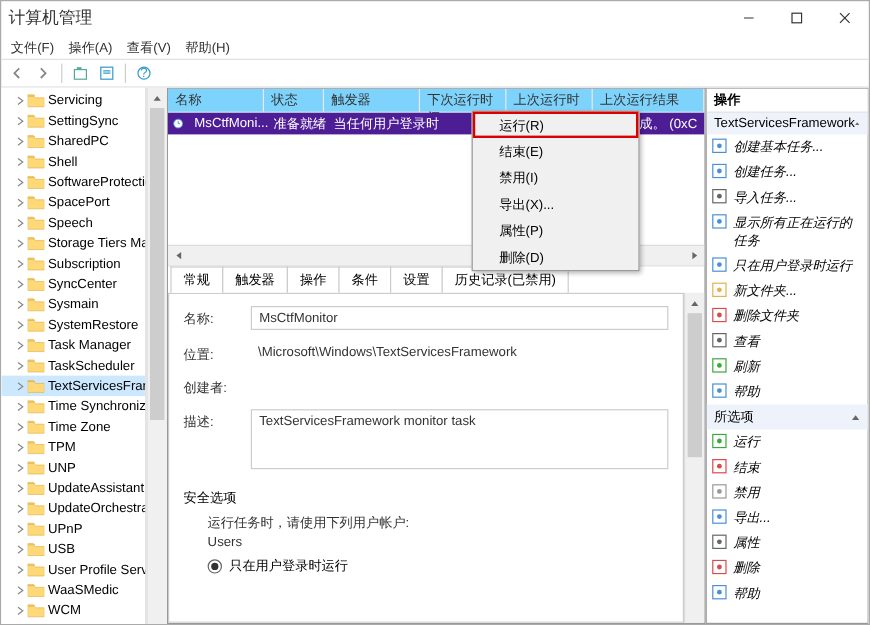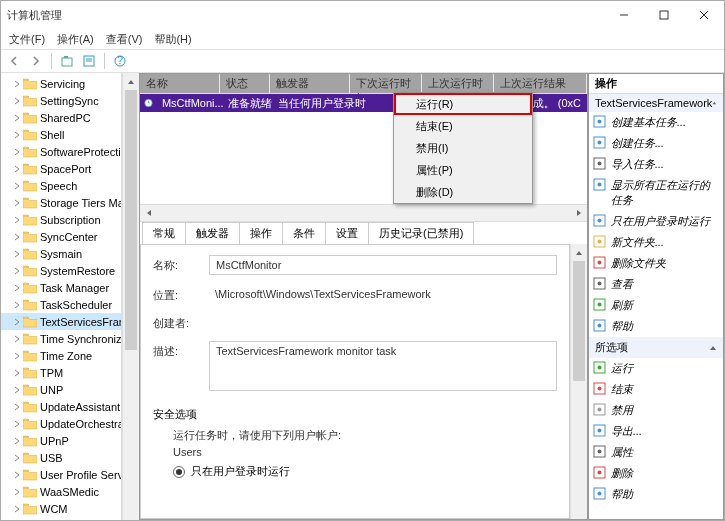--- a/index.html
+++ b/index.html
@@ -1,35 +1,35 @@
 <!DOCTYPE html>
 <html><head>
 <meta charset="utf-8">
 <style>
 * { margin: 0; padding: 0; box-sizing: border-box; font-family: "Microsoft YaHei", "Segoe UI", sans-serif; font-size: 11px; }
 body { background: #fff; width: 725px; height: 521px; overflow: hidden; border: 1px solid #aaa; display: flex; flex-direction: column; }
 .titlebar { height: 28px; display: flex; align-items: center; padding-left: 6px; }
-.titlebar .title { flex: 1; color: #333; font-size: 11px; }
+.titlebar .title { flex: 1; color: #333; font-size: 14px; }
 .winbtn { width: 40px; height: 28px; display: flex; align-items: center; justify-content: center; color: #333; }
 .winbtn svg { width: 10px; height: 10px; }
 .menubar { height: 20px; display: flex; align-items: center; padding-left: 4px; gap: 4px; color: #333; }
 .menubar span { padding: 2px 4px; }
 .toolbar { height: 24px; border-top: 1px solid #e0e0e0; border-bottom: 1px solid #e0e0e0; display: flex; align-items: center; padding-left: 4px; gap: 4px; }
 .toolbar .tb { width: 18px; height: 18px; display: flex; align-items: center; justify-content: center; }
 .toolbar .sep { width: 1px; height: 16px; background: #ccc; margin: 0 2px; }
 .client { flex: 1; display: flex; overflow: hidden; }
 .tree { width: 138px; overflow: hidden; border-right: 1px solid #ddd; padding: 2px 0; background: #fff; }
 .tree .item { display: flex; align-items: center; height: 17px; padding-left: 12px; white-space: nowrap; cursor: default; }
 .tree .item.sel { background: #cce8ff; }
 .tree .folder { width: 14px; height: 12px; margin-right: 3px; flex-shrink: 0; }
 .tree .caret { width: 8px; height: 8px; margin-right: 2px; flex-shrink: 0; }
 .main { flex: 1; display: flex; overflow: hidden; }
 .center { flex: 1; display: flex; flex-direction: column; overflow: hidden; position: relative; border: 1px solid #999; }
 .tpane { height: 148px; border-bottom: 1px solid #ddd; display: flex; flex-direction: column; }
-.thead { height: 20px; display: flex; background: #a3a3a3; border-bottom: 1px solid #e0e0e0; }
+.thead { height: 20px; display: flex; background: #7dd3fc; border-bottom: 1px solid #e0e0e0; }
 .thead .col { padding: 2px 6px; border-right: 1px solid #e8e8e8; color: #333; }
 .trow { height: 18px; display: flex; align-items: center; background: #4c1d95; color: #fff; padding-left: 4px; white-space: nowrap; overflow: hidden; }
 .trow .cell { padding: 0 6px; }
 .trow .ic { width: 12px; height: 12px; margin-right: 3px; }
 .scrow { height: 17px; background: #f0f0f0; border-top: 1px solid #ddd; display: flex; align-items: center; }
 .scarrow { width: 17px; height: 100%; display: flex; align-items: center; justify-content: center; }
 .context { position: absolute; left: 253px; top: 18px; width: 140px; background: #f0f0f0; border: 1px solid #999; box-shadow: 2px 2px 4px rgba(0,0,0,0.3); z-index: 10; }
 .ctxitem { height: 22px; padding: 0 22px; display: flex; align-items: center; }
 .ctxitem.hi { outline: 2px solid #d00; outline-offset: -2px; }
 .bpane { flex: 1; display: flex; flex-direction: column; margin-top: 0; }
@@ -439,20 +439,21 @@
                 <path d="M2 1 L6 4 L2 7 Z" fill="#666"></path>
               </svg>
             </div>
         </div>
       </div>
 
       <div class="context">
         <div class="ctxitem hi">运行(R)</div>
         <div class="ctxitem">结束(E)</div>
         <div class="ctxitem">禁用(I)</div>
+        <div class="ctxitem">导出(X)...</div>
         <div class="ctxitem">属性(P)</div>
         <div class="ctxitem">删除(D)</div>
       </div>
 
       <div class="bpane">
         <div class="tabs">
           <div class="tab active">常规</div>
           <div class="tab">触发器</div>
           <div class="tab">操作</div>
           <div class="tab">条件</div>

